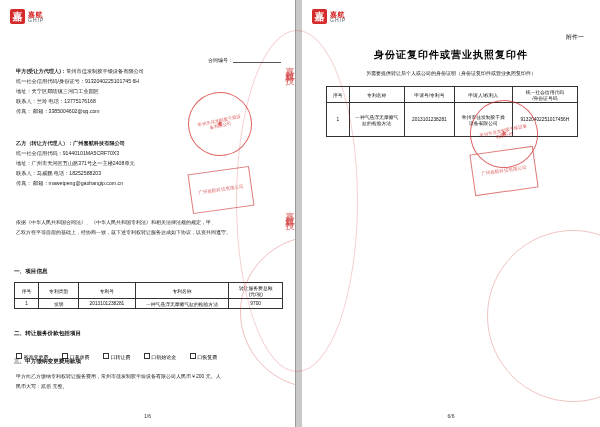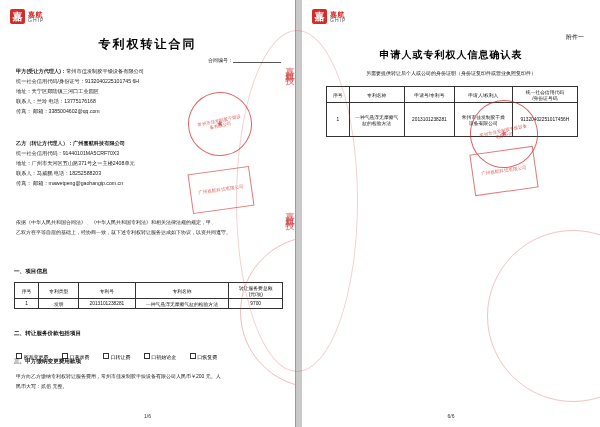--- a/index.html
+++ b/index.html
@@ -98,21 +98,20 @@
 <div class="sheet page-left">
 
   <div class="logo" style="left:10px;top:9px;">
     <div class="mark">嘉</div>
     <div class="txt">
       <div class="cn">嘉航</div>
       <div class="en">GHIP</div>
     </div>
   </div>
 
-  <div class="doc-title" style="top:36px;font-size:12px;">专利权转让合同</div>
 
   <div class="contract-no" style="top:56px;">
     <span>合同编号：</span><span class="line"></span>
   </div>
 
   <div class="para tiny" style="top:68px;">
     <div class="row"><b>甲方(受让方代理人)：</b><span>常州市佳发制胶干燥设备有限公司</span></div>
     <div class="row">统一社会信用代码/身份证号：9132040225101745 6H</div>
     <div class="row">地址：天宁区郑陆镇三河口工业园区</div>
     <div class="row">联系人：兰玲                电话：13775176168</div>
@@ -194,21 +193,21 @@
   <div class="logo" style="left:10px;top:9px;">
     <div class="mark">嘉</div>
     <div class="txt">
       <div class="cn">嘉航</div>
       <div class="en">GHIP</div>
     </div>
   </div>
 
   <div class="attach" style="top:33px;">附件一</div>
 
-  <div class="rtitle" style="top:48px;">申请人或专利权人信息确认表</div>
+  <div class="rtitle" style="top:48px;">身份证复印件或营业执照复印件</div>
 
   <div class="rsub" style="top:70px;">另需要提供转让后个人或公司的身份证明（身份证复印件或营业执照复印件）</div>
 
   <div class="lt" style="top:86px;left:24px;right:22px;">
     <table>
       <tbody>
           <tr>
         <th style="width:9%;white-space:pre-line">序号</th>
         <th style="width:22%;white-space:pre-line">专利名称</th>
         <th style="width:20%;white-space:pre-line">申请号/专利号</th>

